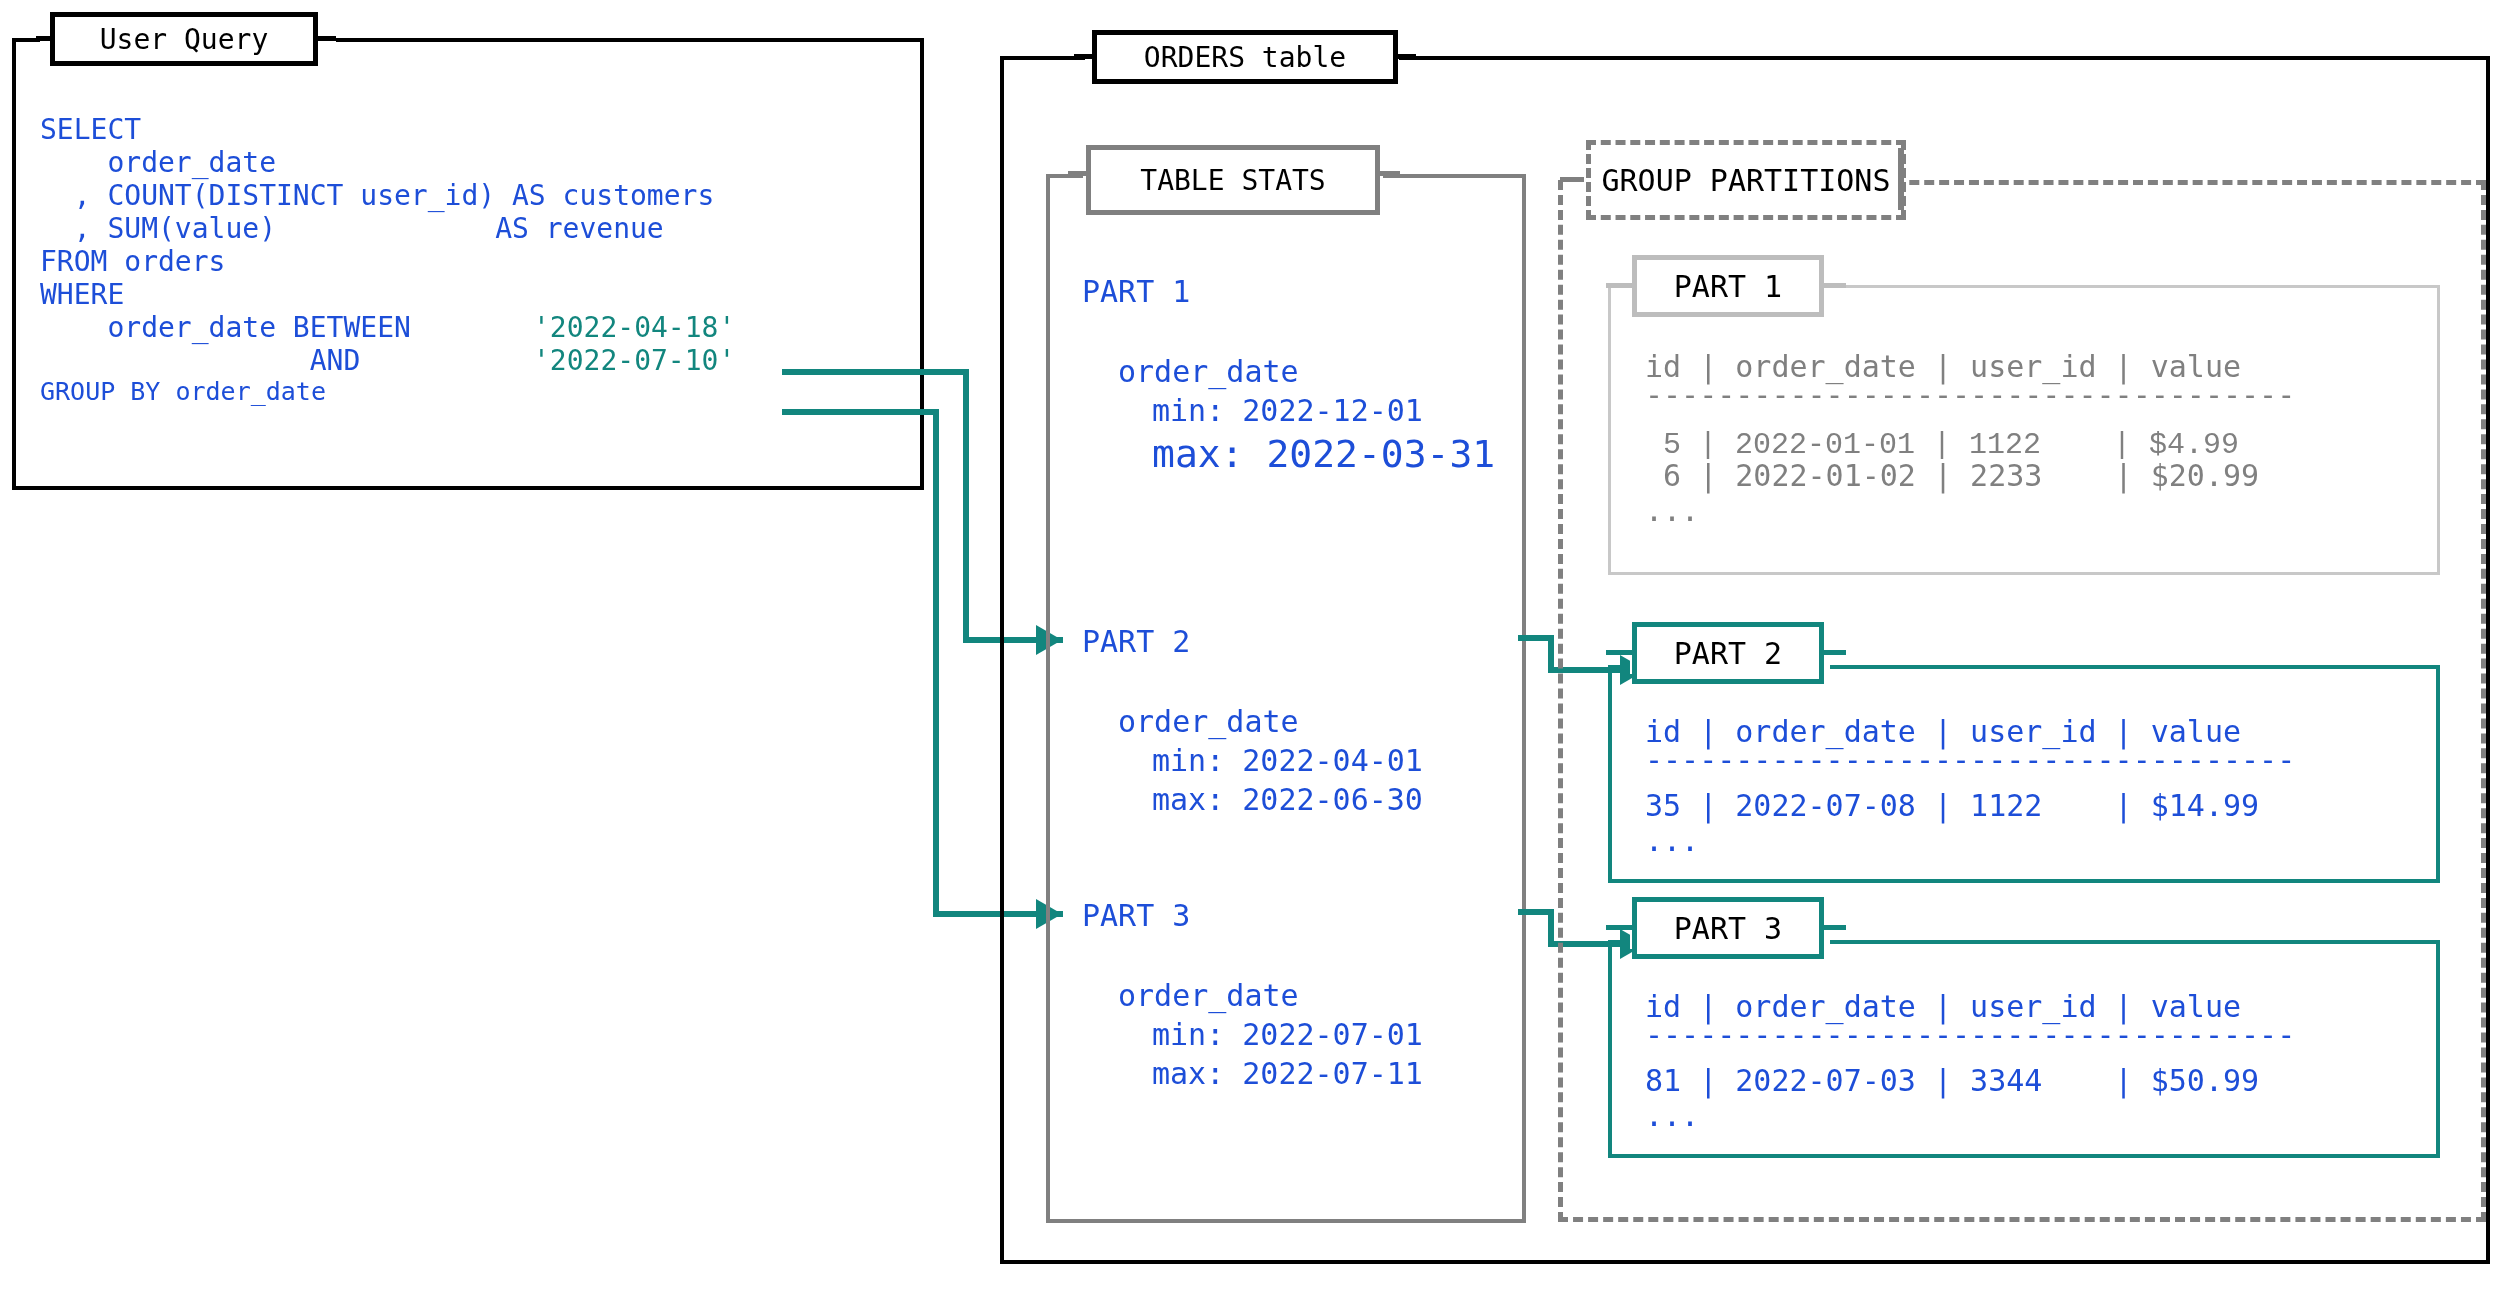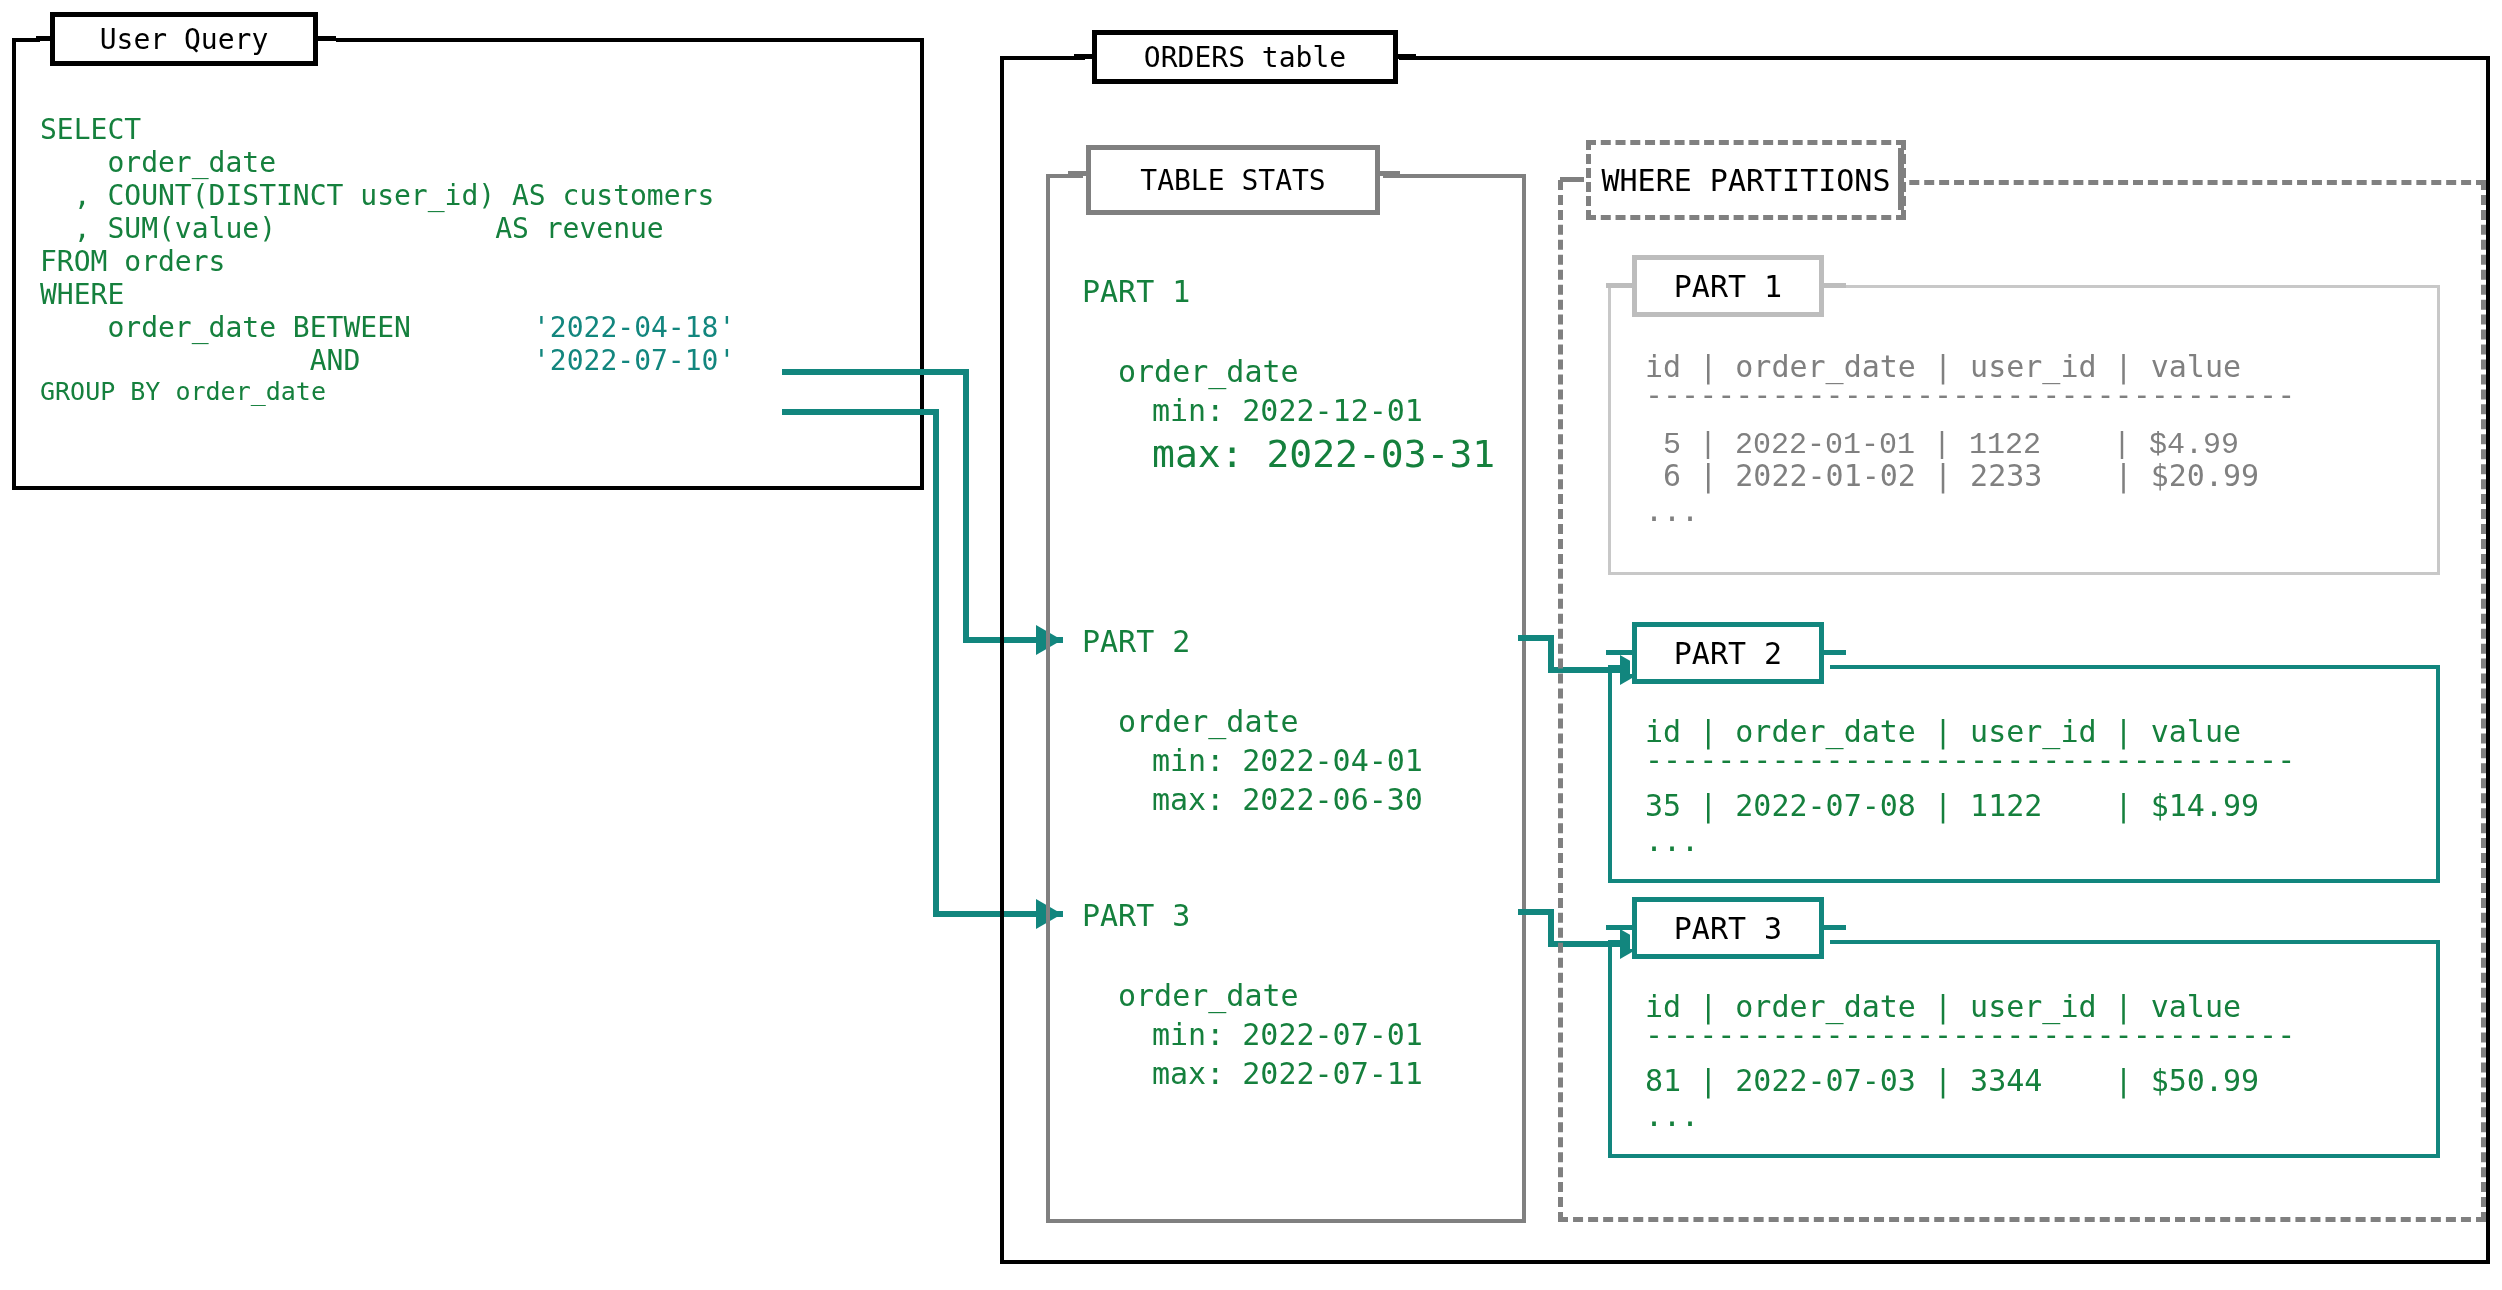--- a/index.html
+++ b/index.html
@@ -27,21 +27,21 @@
 
   
   .nub{position:absolute;height:5px;}
   .nub.black{background:#000;}
   .nub.grey{background:#808080;}
   .nub.lgrey{background:#bdbdbd;}
   .nub.teal{background:#12867e;}
 
   
   .txt{position:absolute;white-space:pre;line-height:1.30;}
-  .k-black{color:#15803d;}
+  .k-black{color:#1d4ed8;}
   .k-grey{color:#808080;}
   .k-teal{color:#12867e;}
 
   
   .ln{position:absolute;background:#12867e;}
 
   .arrow{position:absolute;width:0;height:0;
          border-top:15px solid transparent;
          border-bottom:15px solid transparent;
          border-left:26px solid #12867e;}
@@ -127,21 +127,21 @@
 <div class="ln" style="left:1548px; top:909px; width:6px; height:38px;"></div>
 <div class="ln" style="left:1548px; top:941px; width:99px; height:6px;"></div>
 <div class="arrow" style="left:1620px; top:929px;"></div>
 
 <div class="frame dashgrey" style="left:1558px; top:180px; width:928px; height:1042px; border-top:none;"></div>
 
 <div class="abs" style="left:1790px; top:180px; width:696px; height:0; border-top:5px dashed #808080;"></div>
 
 <div class="chip" style="left:1586px; top:140px; width:320px; height:80px; font-size:30px;
             border:5px dashed #808080; background:#fff;">
-  <span>WHERE PARTITIONS</span>
+  <span>GROUP PARTITIONS</span>
 </div>
 <div class="nub grey" style="left:1560px; top:177px; width:24px;"></div>
 <div class="abs" style="left:1898px; top:148px; width:6px; height:62px; background:#808080;"></div>
 
 <div class="frame lgrey" style="left:1608px; top:285px; width:832px; height:290px;"></div>
 <div class="abs" style="left:1630px; top:278px; width:200px; height:16px; background:#fff;"></div>
 
 <div class="chip lgrey" style="left:1632px; top:255px; width:192px; height:62px; font-size:30px;">
   <span>PART 1</span>
 </div>

